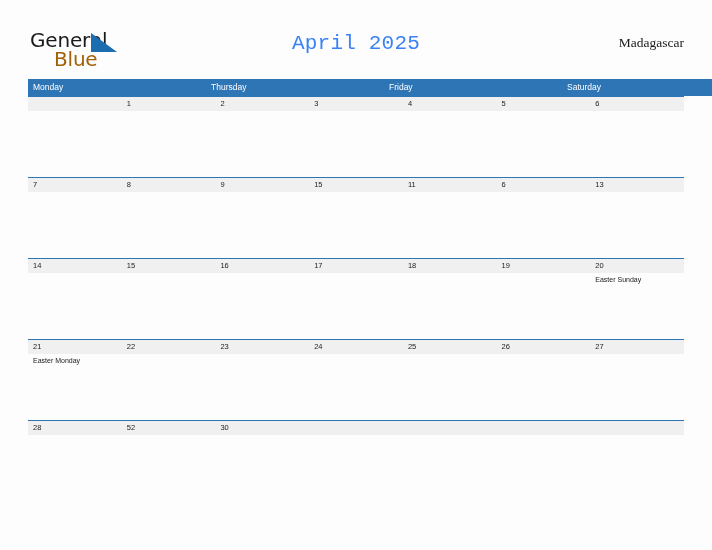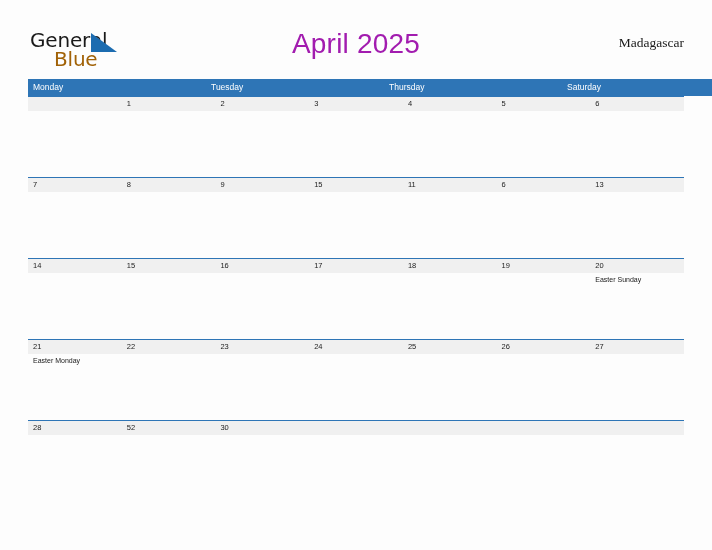--- a/index.html
+++ b/index.html
@@ -68,24 +68,24 @@
     height: 22px;
   }
   .logo-flag svg { display: block; }
 
   .cal-title {
     position: absolute;
     left: 0;
     top: 0;
     width: 656px;
     text-align: center;
-    font-size: 28px;
-    font-weight: 400;
-    color: #a21caf;
-    font-family: Liberation Sans, sans-serif;
+    font-size: 21px;
+    font-weight: 400;
+    color: #3b82f6;
+    font-family: Liberation Mono, monospace;
     line-height: 40px;
     letter-spacing: 0.2px;
   }
 
   .country {
     position: absolute;
     right: 0;
     top: 11px;
     font-size: 13.5px;
     color: #1a1a1a;
@@ -188,22 +188,22 @@
 
     <div class="cal-title">April 2025</div>
 
     <div class="country">Madagascar</div>
   </div>
 
   <div class="calendar">
 
     <div class="dow-row">
       <div class="dow-cell">Monday</div>
-      <div class="dow-cell">Tuesday</div>
       <div class="dow-cell">Thursday</div>
+      <div class="dow-cell">Friday</div>
       <div class="dow-cell">Saturday</div>
     </div>
 
     <div class="week-row">
       <div class="daynum-band">
         <div class="daynum-cell"></div>
         <div class="daynum-cell">1</div>
         <div class="daynum-cell">2</div>
         <div class="daynum-cell">3</div>
         <div class="daynum-cell">4</div>

